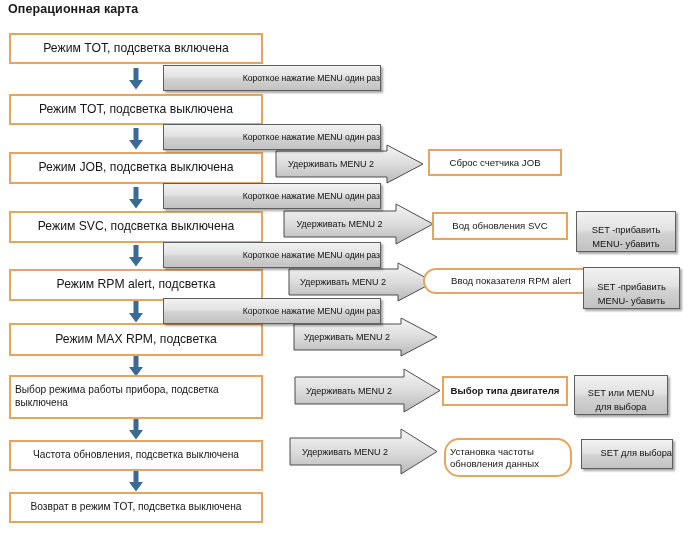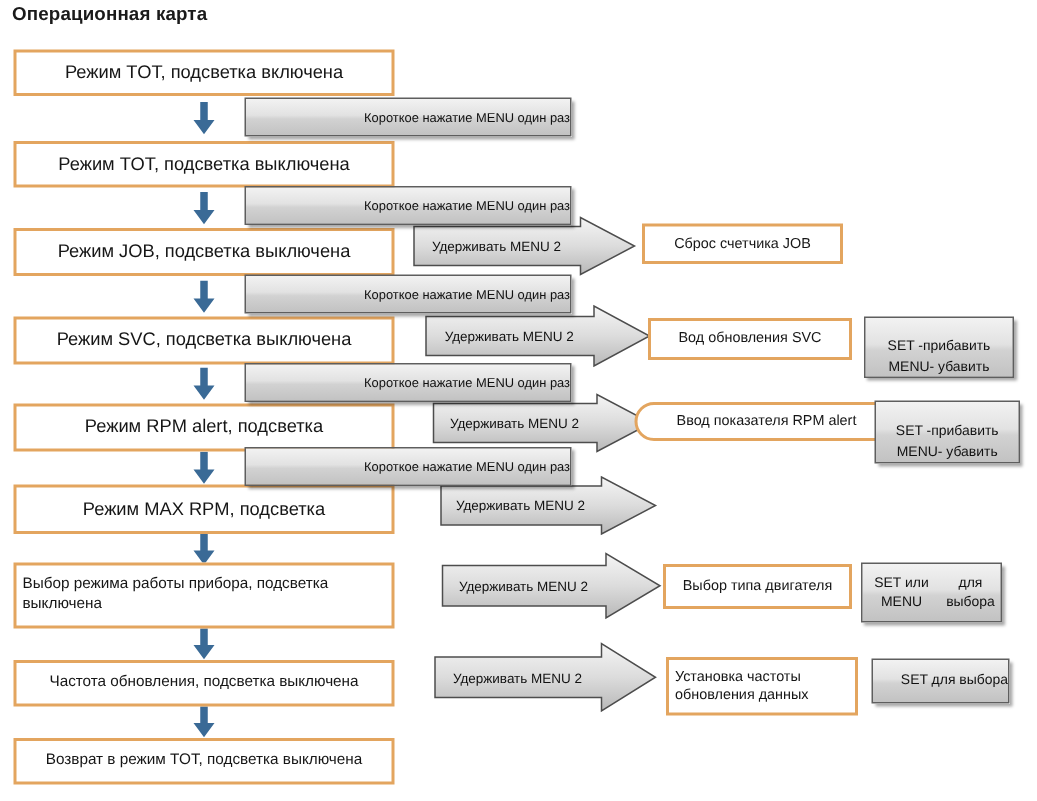--- a/index.html
+++ b/index.html
@@ -277,39 +277,39 @@
 
   <div class="obox result" style="left:432px;top:212px;width:136px;height:28px;">
     <span class="txt">Вод обновления SVC</span>
   </div>
 
   <div class="obox result" style="left:423px;top:268px;width:176px;height:26px;border-radius:13px;">
     <span class="txt">Ввод показателя RPM alert</span>
   </div>
 
 
-  <div class="obox result" style="left:442px;top:376px;width:126px;height:30px;">
+  <div class="obox result" style="left:442px;top:376px;width:126px;height:30px;font-weight:bold;">
     <span class="txt">Выбор типа двигателя</span>
   </div>
 
-  <div class="obox result" style="left:444px;top:438px;width:128px;height:39px;">
+  <div class="obox result" style="left:444px;top:438px;width:128px;height:39px;border-radius:15px;">
     <span class="txt">Установка частоты обновления данных</span>
   </div>
 
   <div class="gbox set" style="left:576px;top:211px;width:100px;height:41px;flex-direction:column;">
     <span>SET -прибавить</span>
     <span>MENU- убавить</span>
   </div>
 
   <div class="gbox set" style="left:583px;top:267px;width:97px;height:42px;flex-direction:column;">
     <span>SET -прибавить</span>
     <span>MENU- убавить</span>
   </div>
 
-  <div class="gbox set" style="left:574px;top:375px;width:94px;height:40px;flex-direction:row;">
+  <div class="gbox set" style="left:574px;top:375px;width:94px;height:40px;flex-direction:column;">
     <span>SET или MENU</span>
     <span>для выбора</span>
   </div>
 
   <div class="gbox set" style="left:581px;top:439px;width:92px;height:30px;">
     <span>SET для выбора</span>
   </div>
 
 </div>
 

